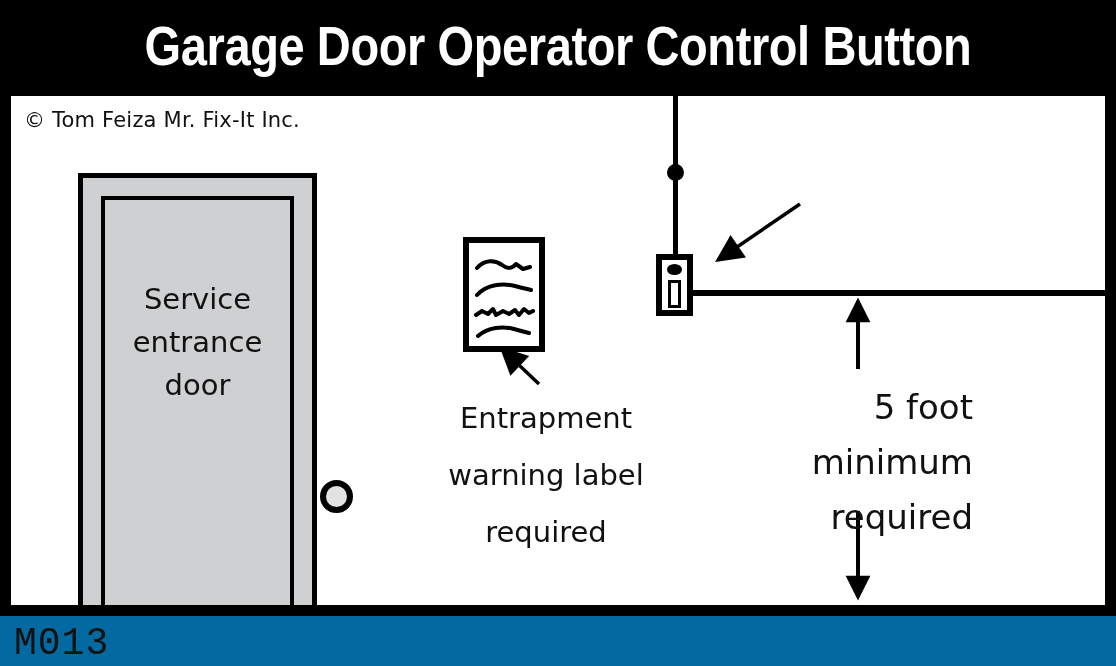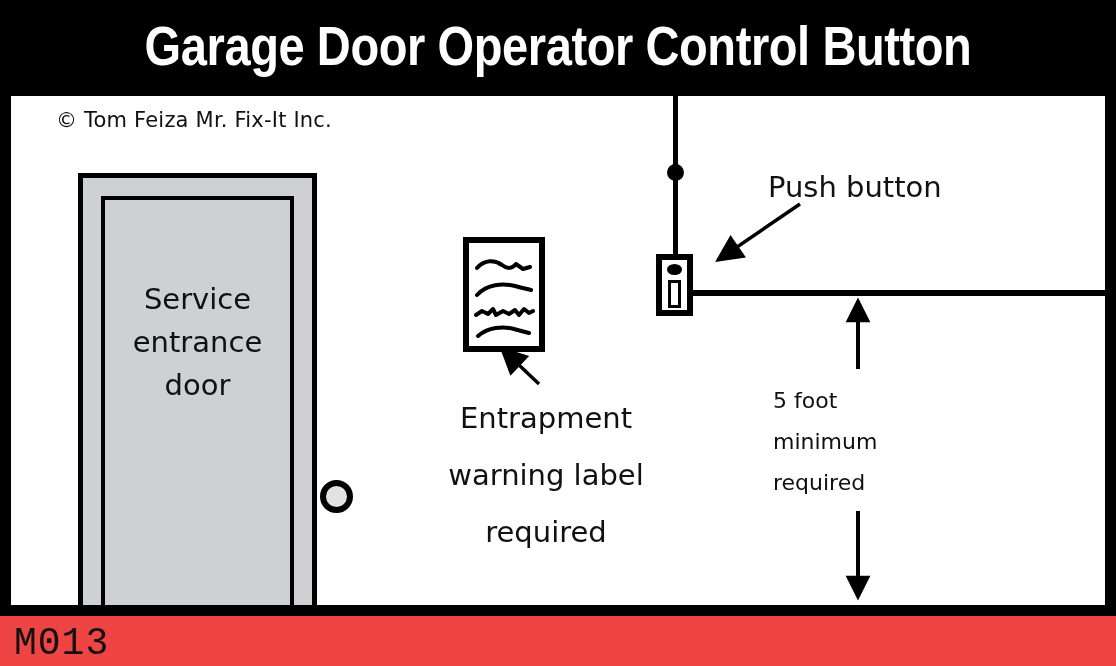--- a/index.html
+++ b/index.html
@@ -8,21 +8,21 @@
     padding: 0;
     background: #ffffff;
   }
   body {
     font-family: "DejaVu Sans", sans-serif;
   }
   #page {
     position: relative;
     width: 1116px;
     height: 666px;
-    background: #ef4444;
+    background: #0369a1;
     overflow: hidden;
   }
 
   
   #title-bar {
     position: absolute;
     left: 0; top: 0;
     width: 1116px;
     height: 96px;
     background: #000000;
@@ -69,21 +69,20 @@
   
   #copyright {
     position: absolute;
     left: 13px;
     top: 12px;
     font-family: "DejaVu Sans", sans-serif;
     font-size: 21px;
     color: #111;
     white-space: nowrap;
     letter-spacing: 0.2px;
-    margin-left: 32px;
   }
 
   
   #door-outer {
     position: absolute;
     left: 67px;
     top: 77px;
     width: 239px;
     height: 440px;
     box-sizing: border-box;
@@ -218,23 +217,23 @@
     top: 294px;
     width: 220px;
     text-align: center;
     font-size: 29px;
     line-height: 57px;
   }
   #fivefoot-text {
     left: 762px;
     top: 284px;
     width: 200px;
-    text-align: left;
-    font-size: 22px;
-    line-height: 41px;
+    text-align: right;
+    font-size: 34px;
+    line-height: 55px;
   }
 
   
   #arrows {
     position: absolute;
     left: 0; top: 0;
     width: 1094px;
     height: 509px;
     pointer-events: none;
   }
@@ -302,21 +301,20 @@
       </defs>
 
       <line x1="789" y1="108" x2="707" y2="164" stroke="#000" stroke-width="3.5" marker-end="url(#ah)"></line>
 
       <line x1="528" y1="288" x2="491" y2="253" stroke="#000" stroke-width="3.5" marker-end="url(#ah)"></line>
 
       <line x1="847" y1="273" x2="847" y2="205" stroke="#000" stroke-width="4" marker-end="url(#ah2)"></line>
       <line x1="847" y1="415" x2="847" y2="501" stroke="#000" stroke-width="4" marker-end="url(#ah2)"></line>
     </svg>
 
-    <div class="annot" id="push-button-text">Push button</div>
 
     <div class="annot" id="entrapment-text">Entrapment<br>warning label<br>required</div>
 
     <div class="annot" id="fivefoot-text">5 foot<br>minimum<br>required</div>
 
   </div>
 
   <div id="bottom-code">M013</div>
 
 </div>

